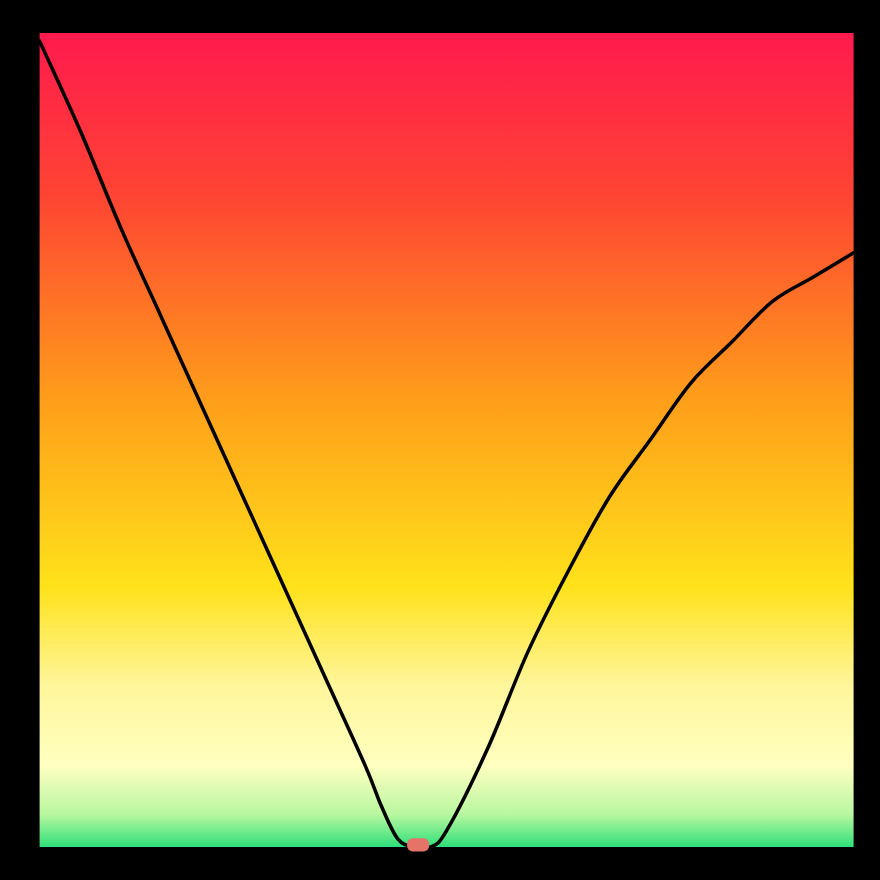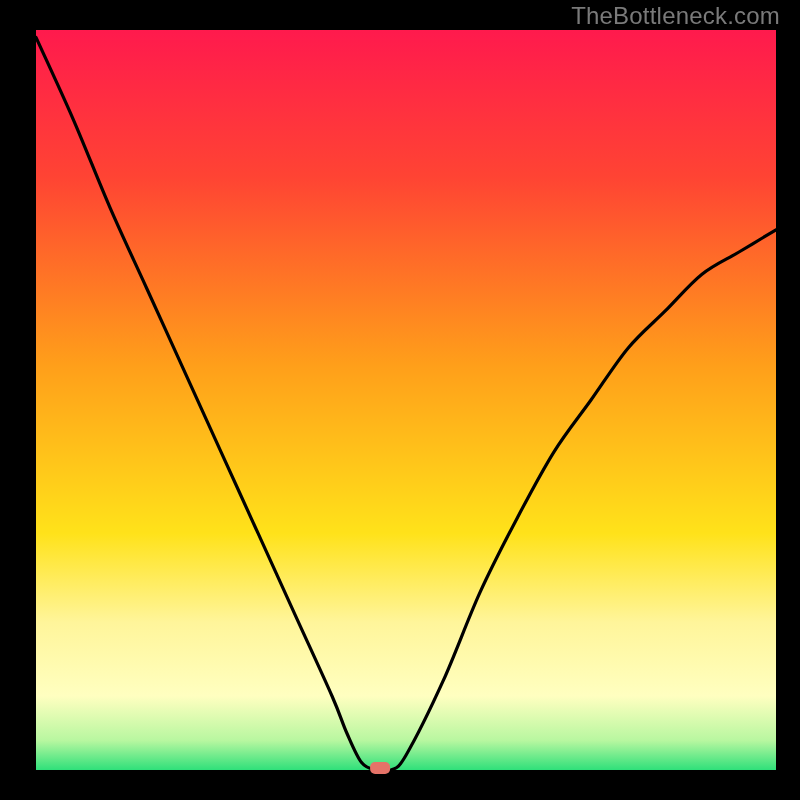--- a/index.html
+++ b/index.html
@@ -33,21 +33,20 @@
     position: absolute;
     left: 0;
     top: 0;
   }
 </style>
 </head>
 <body>
 
 <div class="frame">
 
-  <div class="watermark">TheBottleneck.com</div>
 
   <svg id="chart-svg" width="800" height="800">
     <defs>
       <linearGradient id="bg-grad" x1="0" y1="0" x2="0" y2="1">
           <stop offset="0%" stop-color="#ff1a4d"></stop>
           <stop offset="20%" stop-color="#ff4433"></stop>
           <stop offset="45%" stop-color="#ff9e1a"></stop>
           <stop offset="68%" stop-color="#ffe21a"></stop>
           <stop offset="80%" stop-color="#fff59a"></stop>
           <stop offset="90%" stop-color="#ffffc0"></stop>

